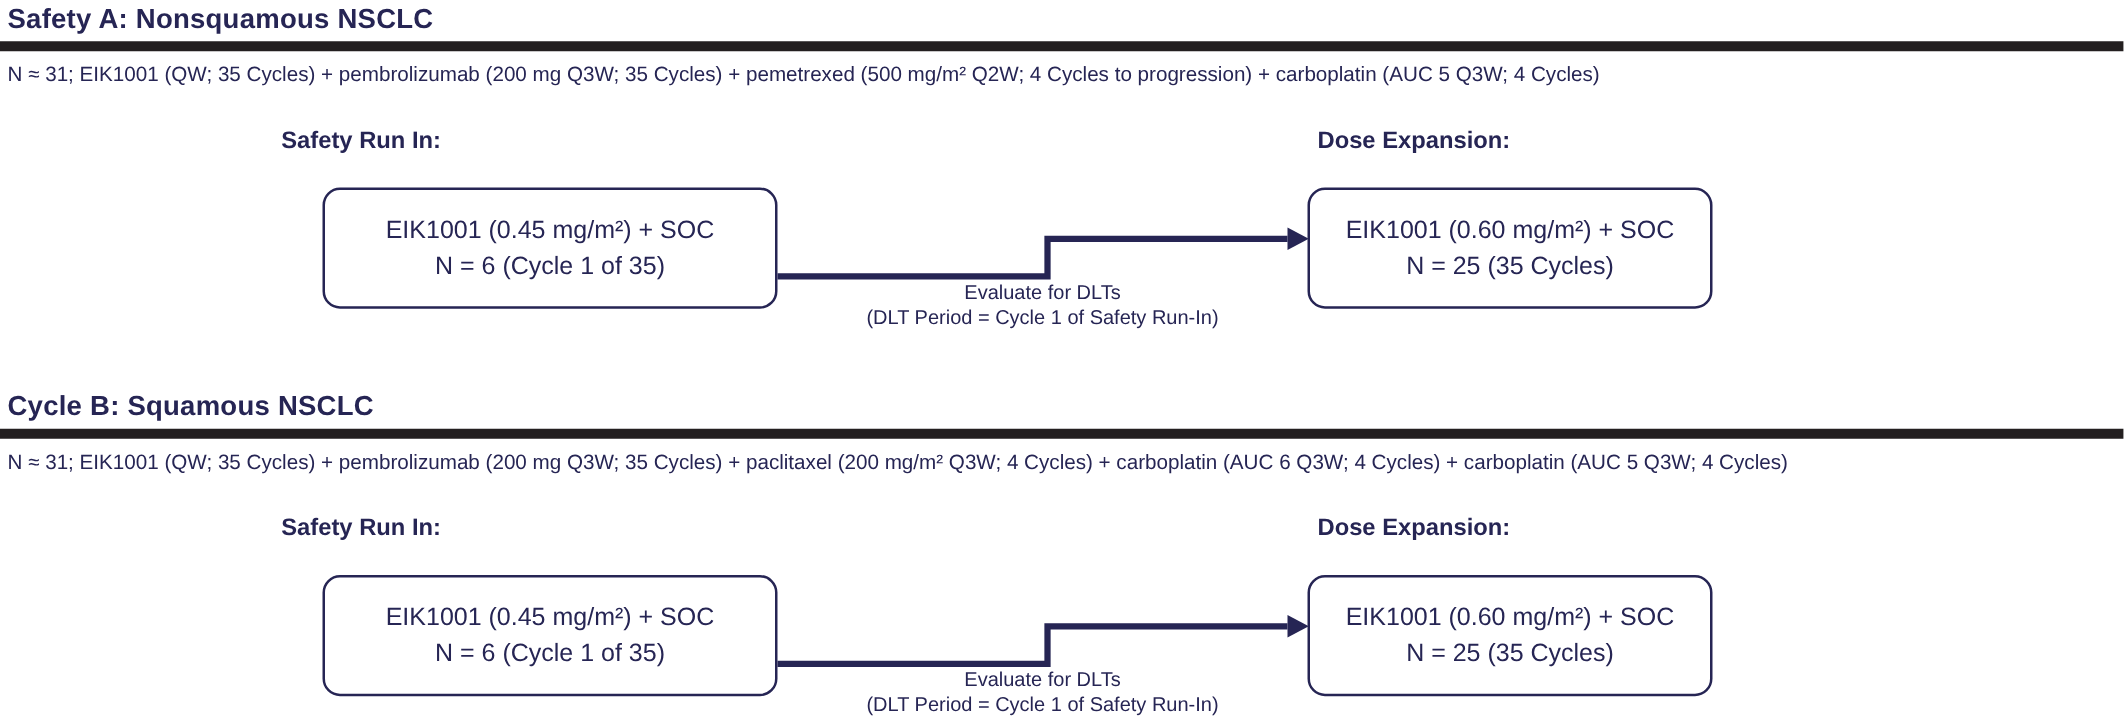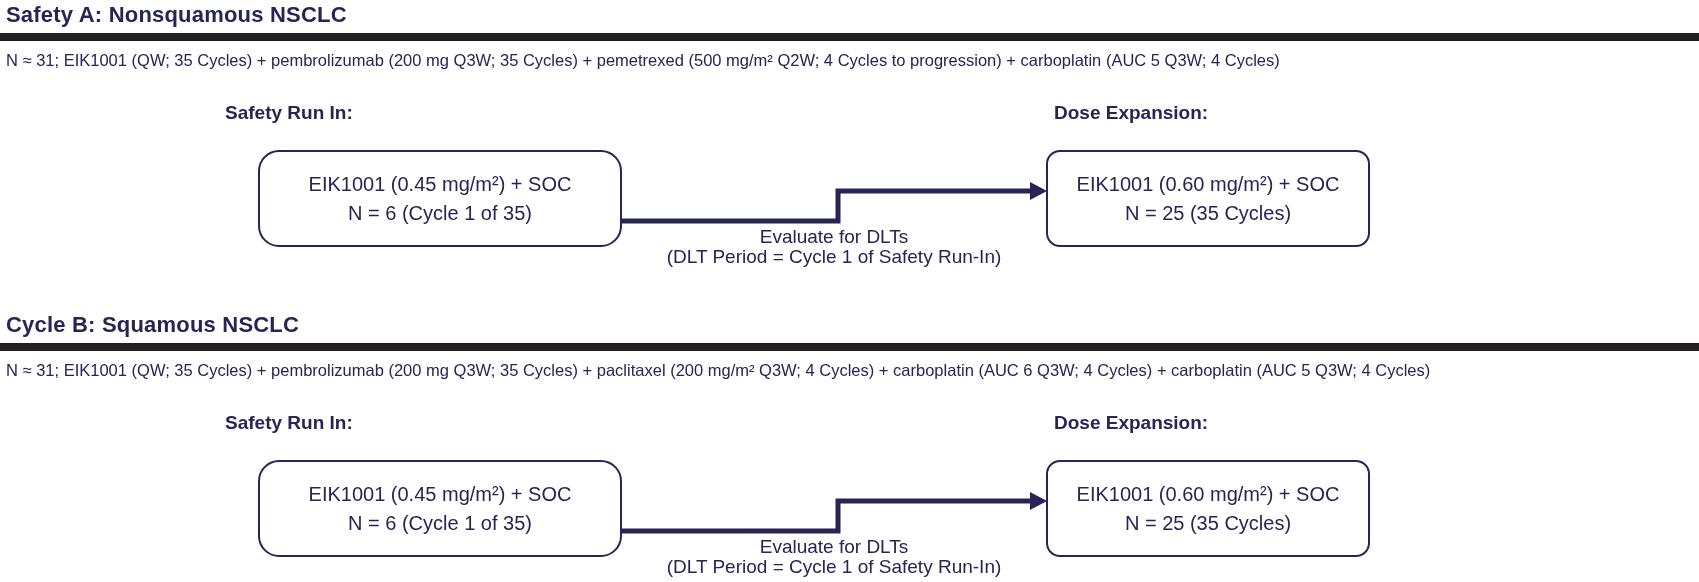--- a/index.html
+++ b/index.html
@@ -21,27 +21,27 @@
   }
   .flow-label { position:absolute; top:100px; font-size:19px; font-weight:bold; white-space:nowrap; }
   .flow-label.safety { left:225px; }
   .flow-label.dose { left:1054px; }
   .flow-box {
     position:absolute; top:148px; height:97px; box-sizing:border-box;
     border:2px solid var(--navy); border-radius:14px; background:#fff;
     display:flex; flex-direction:column; justify-content:center; align-items:center;
     font-size:20px; line-height:29px; text-align:center; white-space:nowrap;
   }
-  .flow-box.safety { left:258px; width:364px;border-radius:21px; }
+  .flow-box.safety { left:258px; width:364px; }
   .flow-box.dose { left:1046px; width:324px; }
   .arrow-svg { position:absolute; left:0; top:0; pointer-events:none; }
   .arrow-svg polyline { fill:none; stroke:var(--navy); stroke-width:5; }
   .arrow-svg polygon { fill:var(--navy); stroke:none; }
   .arrow-caption {
-    position:absolute; left:622px; width:424px; text-align:center; font-size:19px; white-space:nowrap;
+    position:absolute; left:622px; width:424px; text-align:center; font-size:16px; white-space:nowrap;
   }
   .arrow-caption.line1 { top:224px; }
   .arrow-caption.line2 { top:244px; }
 </style>
 </head>
 <body>
 
 <div id="figure">
 
   <section class="section" id="cohort-a">

